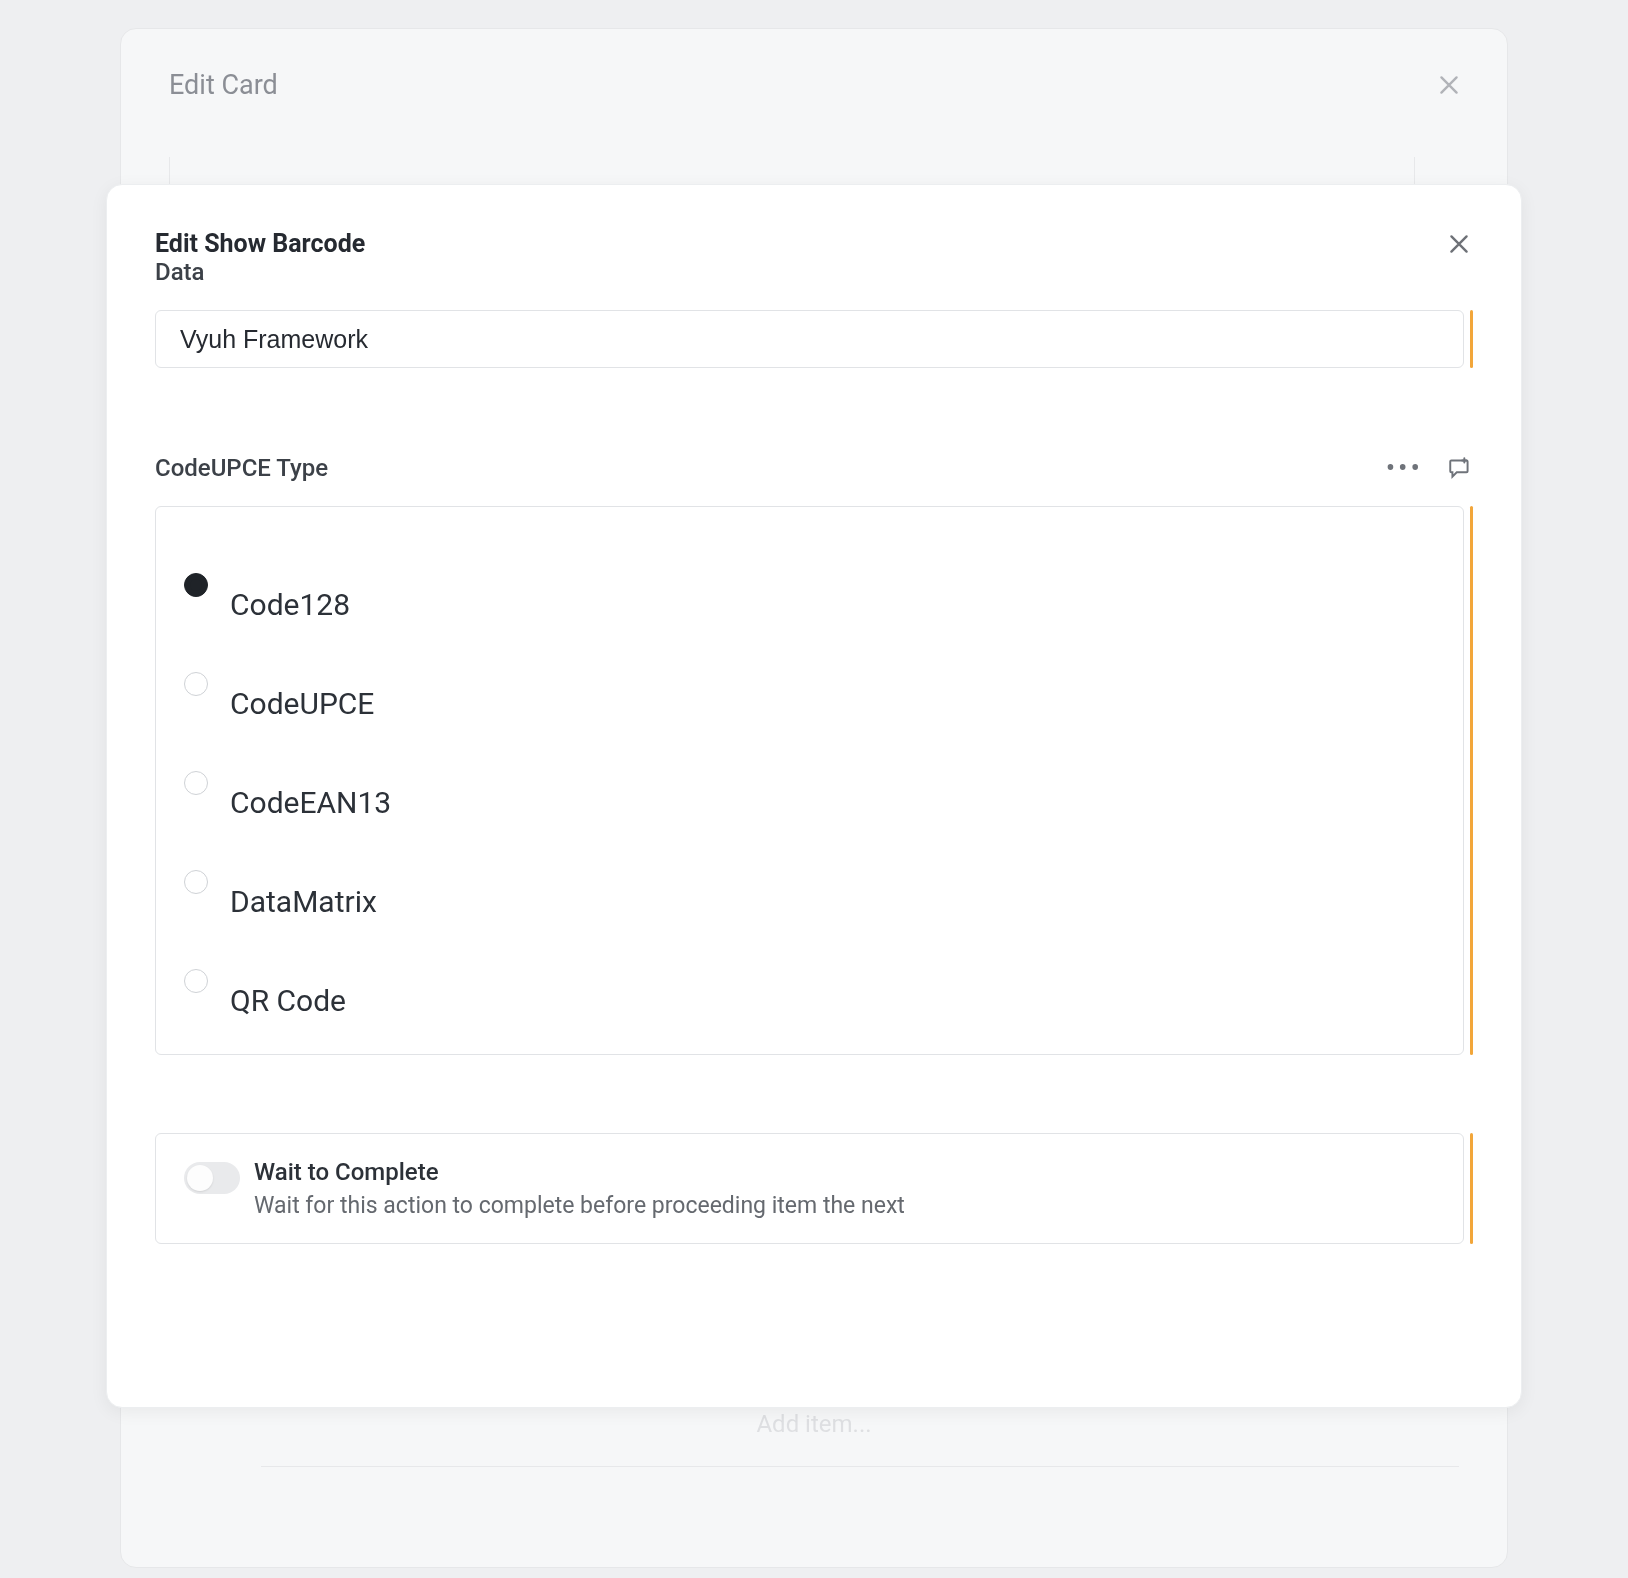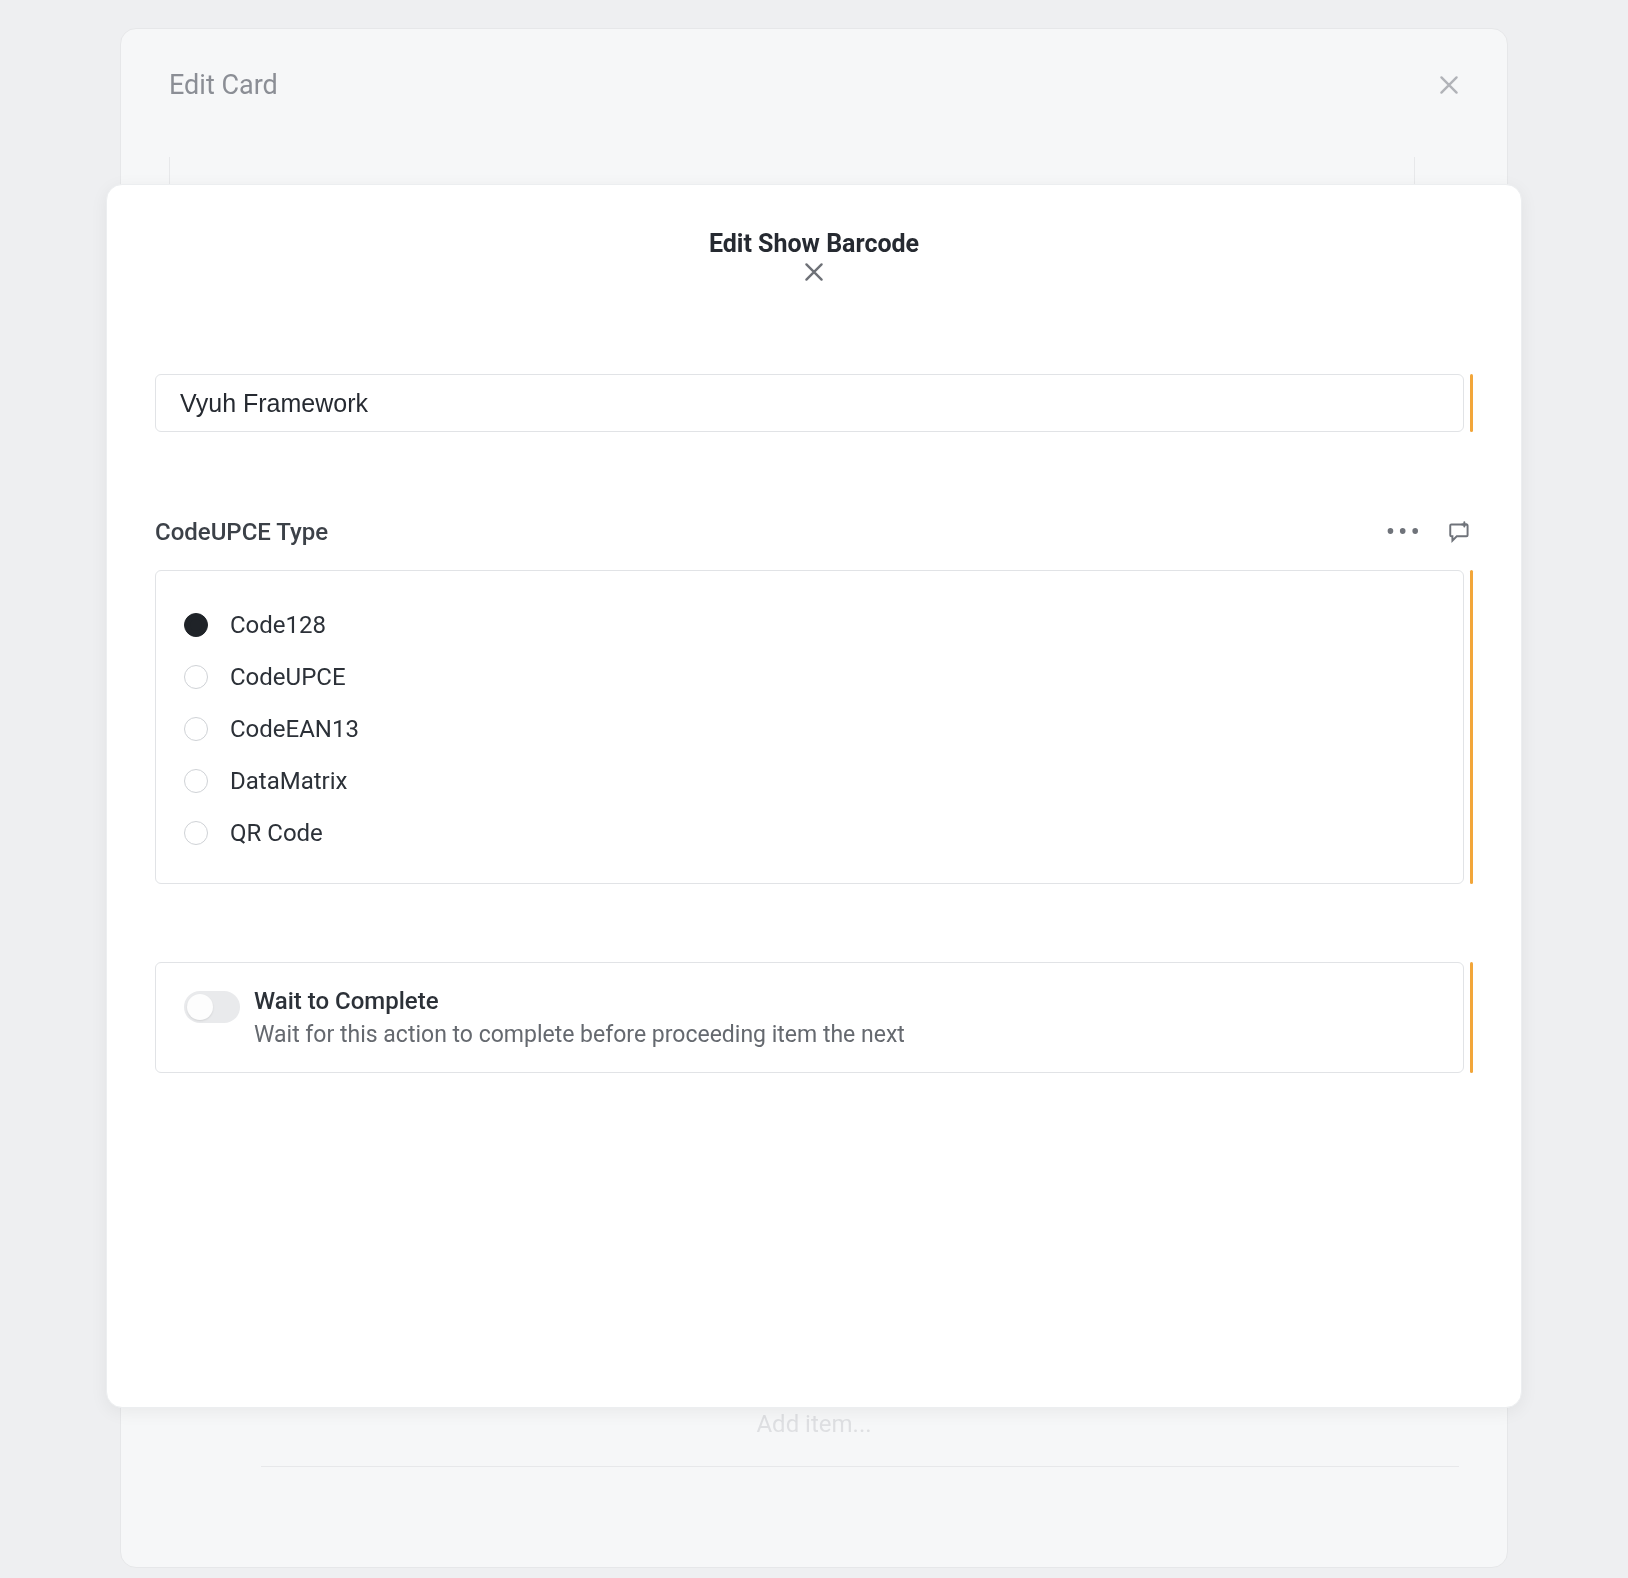--- a/index.html
+++ b/index.html
@@ -80,22 +80,20 @@
     width: 1416px;
     height: 1224px;
     background: #ffffff;
     border: 1px solid #eceef0;
     border-radius: 16px;
     box-shadow: 0 4px 18px rgba(0,0,0,0.06);
     padding: 44px 48px 44px 48px;
   }
   .inner-header {
     display:flex; align-items:center; justify-content:space-between;
-    margin-bottom: 88px;
-    flex-direction: column;
   }
   .inner-title {
     font-size: 25px;
     font-weight: 700;
     color: #262a31;
   }
   .inner-close {
     width: 28px; height: 28px;
     color: #6e7177;
     cursor: pointer;
@@ -168,22 +166,23 @@
   .radio-dot.selected {
     border-color: #1f2328;
     background: #1f2328;
   }
   .radio-dot.selected::after{
     content:"";
     position:absolute; inset:5px;
     background:#1f2328; border-radius:50%;
   }
   .radio-label {
-    font-size: 24px;
+    font-size: 30px;
     color: #2c3138;
+    margin-top: 40px;
   }
 
   
   .toggle-box-wrap { position:relative; display:flex; margin-top: 0; }
   .toggle-box {
     flex:1;
     border: 1px solid #e1e3e6;
     border-radius: 6px;
     padding: 24px 28px;
     display:flex; gap: 14px; align-items:flex-start;
@@ -238,20 +237,23 @@
   <div class="inner-header">
     <div class="inner-title">Edit Show Barcode</div>
     <div class="inner-close">
       <svg viewBox="0 0 24 24" fill="none">
           <path class="x-stroke" d="M5 5 L19 19 M19 5 L5 19"></path>
         </svg>
     </div>
   </div>
 
   <div class="field-block">
+    <div class="field-label-row">
+      <div class="field-label">Data</div>
+    </div>
     <div class="text-input-wrap">
       <input class="text-input" type="text" value="Vyuh Framework" style="">
       <div class="side-caret"></div>
     </div>
   </div>
 
   <div class="field-block" style="margin-bottom:78px;">
     <div class="field-label-row">
       <div class="field-label">CodeUPCE Type</div>
       <div class="field-actions">

